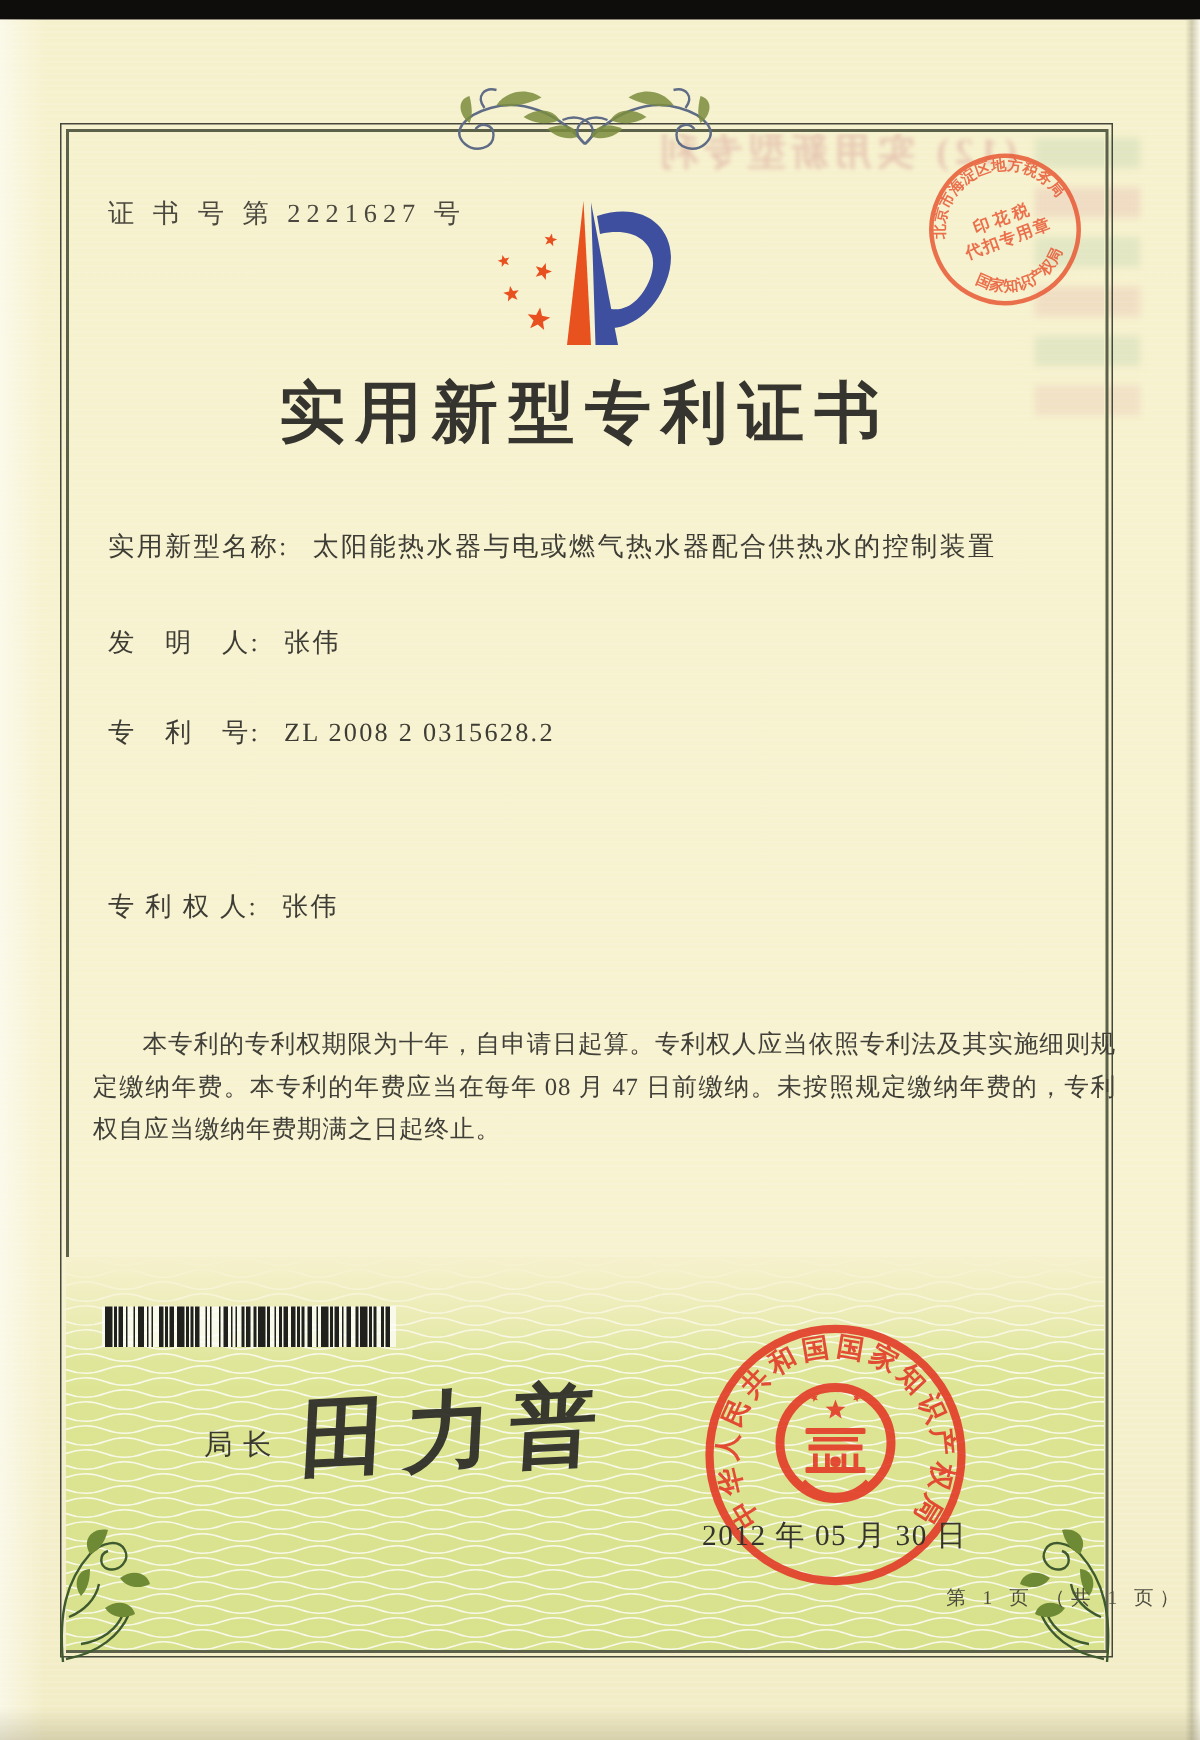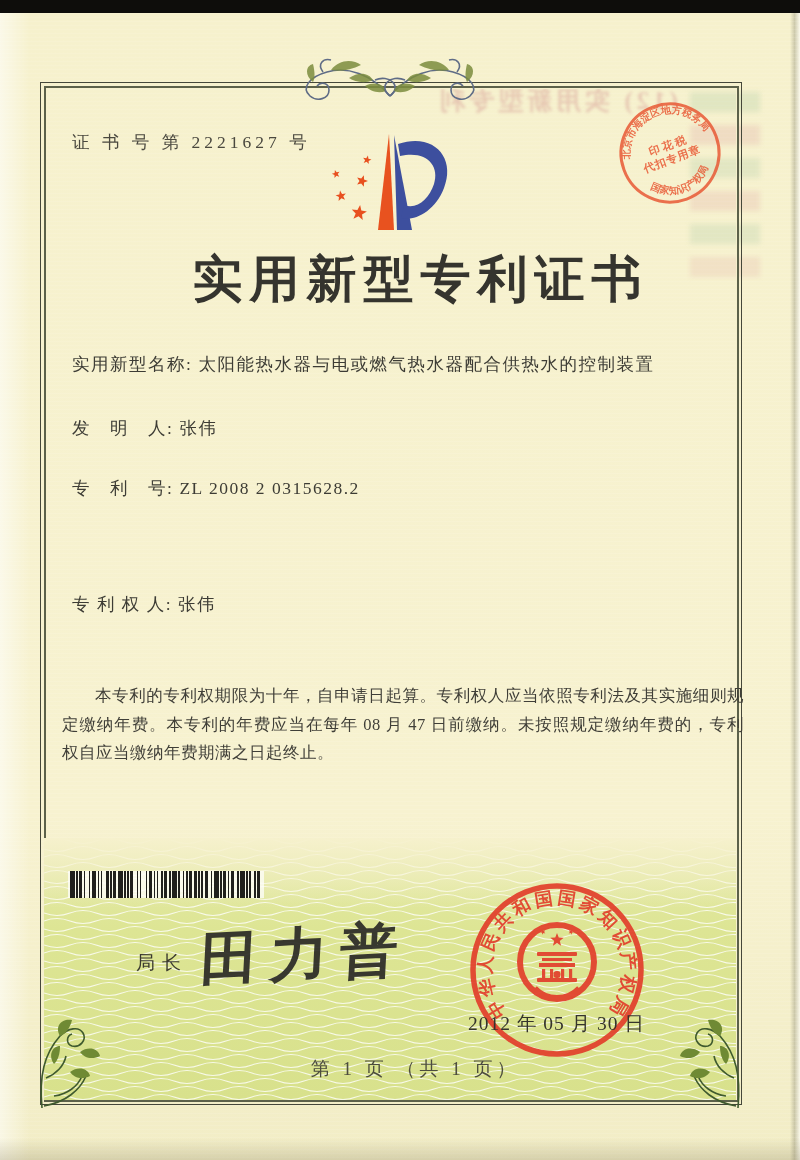--- a/index.html
+++ b/index.html
@@ -35,44 +35,44 @@
     background:linear-gradient(180deg,#f6f1cd 0%,rgba(246,241,205,0) 100%);}
   
   .ghost-title{position:absolute;left:428px;top:84px;width:250px;
     transform:scaleX(-1);filter:blur(1.5px);
     font-size:25px;font-weight:bold;color:rgba(196,105,115,.30);letter-spacing:4px;}
   .ghost-blocks{position:absolute;left:690px;top:92px;width:70px;}
   .ghost-blocks div{height:20px;margin-bottom:13px;filter:blur(2.5px);}
   
   .cert-no{position:absolute;left:72px;top:130px;font-size:17.5px;color:#4a483f;letter-spacing:4px;}
   .logo{position:absolute;left:328px;top:128px;}
-  .title{position:absolute;left:40px;top:246px;width:761px;text-align:center;
-    font-size:50px;font-weight:bold;color:#35342e;letter-spacing:7px;}
+  .title{position:absolute;left:40px;top:246px;width:700px;text-align:center;
+    font-size:44px;font-weight:bold;color:#35342e;letter-spacing:7px;}
   .field{position:absolute;left:72px;font-size:17.5px;color:#3d3c35;letter-spacing:1.5px;white-space:nowrap;}
-  .field .lab{margin-right:6px;}
+  .field .lab{margin-right:16px;}
   .f1{top:352px}.f2{top:416px}.f3{top:476px}.f4{top:532px}.f5{top:592px}.f6{top:651px}
   .body-text{position:absolute;left:62px;top:682px;width:682px;
     font-size:16.5px;line-height:28.5px;color:#403f38;text-align:justify;letter-spacing:.5px;}
   .body-text p{margin:0;text-indent:2em;}
   
   .barcode{position:absolute;left:68px;top:871px;height:27px;display:flex;align-items:stretch;
     background:rgba(255,255,255,.72);padding:0 2px;}
   .barcode span{display:block;height:100%;}
   .barcode .b{background:#20201c;}
   
   .sig-role{position:absolute;left:136px;top:950px;font-size:19px;color:#3a392f;letter-spacing:7px;}
   .sig-name{position:absolute;left:200px;top:916px;font-size:58px;color:#2b2a26;
     letter-spacing:12px;transform:rotate(-3deg) skewX(-6deg);font-weight:bold;opacity:.92;}
   
   .seal{position:absolute;left:467px;top:880px;}
   .seal-date{position:absolute;left:468px;top:1010px;font-size:19.5px;color:#35342c;
     letter-spacing:1px;z-index:5;white-space:nowrap;}
   .tax-stamp{position:absolute;left:614px;top:97px;transform:rotate(-20deg);opacity:.92;}
-  .footer-page{position:absolute;left:40px;top:1056px;width:750px;text-align:center;
-    font-size:19px;color:#4c4c3e;letter-spacing:4px;}
+  .footer-page{position:absolute;left:40px;top:1056px;width:750px;text-align:right;
+    font-size:13px;color:#4c4c3e;letter-spacing:4px;}
   .ornament-top{position:absolute;left:265px;top:54px;}
   .corner-bl{position:absolute;left:34px;top:1018px;}
   .corner-br{position:absolute;left:646px;top:1018px;transform:scaleX(-1);}
 </style>
 </head>
 <body>
 
 <div class="photo">
 
   <div class="edge-top"></div>

